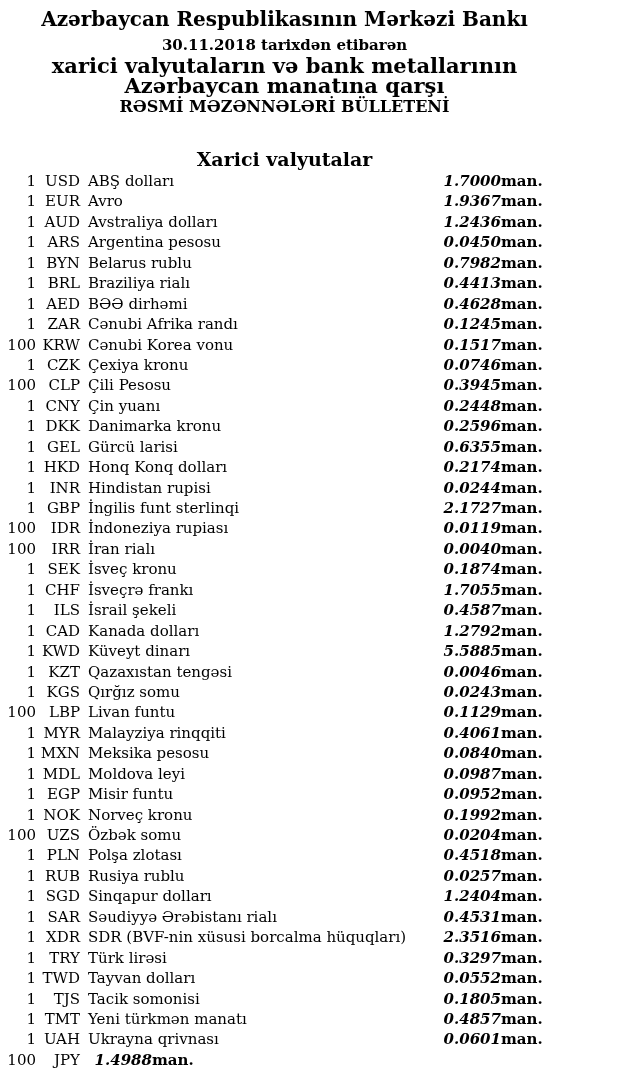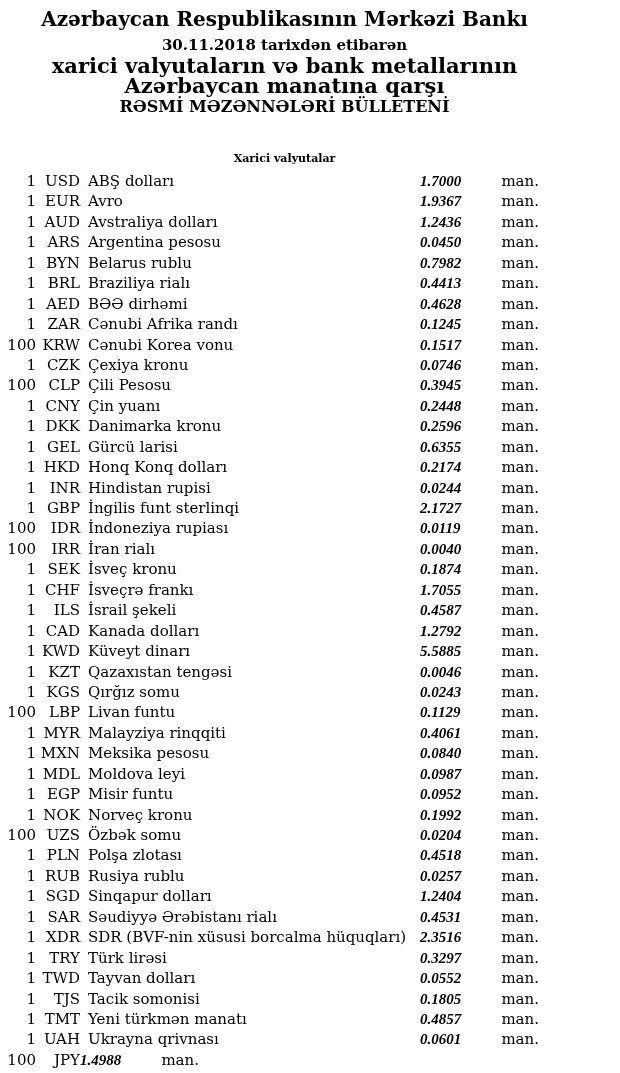--- a/index.html
+++ b/index.html
@@ -36,21 +36,21 @@
     font-weight: 700;
     line-height: 20px;
   }
   .bulletin-title {
     font-size: 16px;
     font-weight: 700;
     line-height: 20px;
     margin-top: 1px;
   }
   .section-title {
-    font-size: 11px;
+    font-size: 19px;
     font-weight: 700;
     line-height: 20px;
     text-align: center;
     margin-top: 32px;
   }
   .rates-table {
     margin-top: 2px;
   }
   .row {
     display: flex;
@@ -70,30 +70,30 @@
     text-align: right;
     flex: 0 0 auto;
   }
   .col-name {
     flex: 1 1 auto;
     padding-left: 8px;
     overflow: hidden;
   }
   .col-rate {
     width: 72px;
+    text-align: right;
     font-weight: 700;
     font-style: italic;
     flex: 0 0 auto;
-    font-family: Liberation Serif, serif;
   }
   .col-unit {
     width: 47px;
-    text-align: right;
-    margin-right: 30px;
+    margin-right: 21px;
     flex: 0 0 auto;
+    font-weight: bold;
   }
 </style>
 </head>
 <body>
 
 <div class="page">
 
   <div class="doc-header">
     <div class="bank-name">Azərbaycan Respublikasının Mərkəzi Bankı</div>
     <div class="date-line">30.11.2018 tarixdən etibarən</div>

